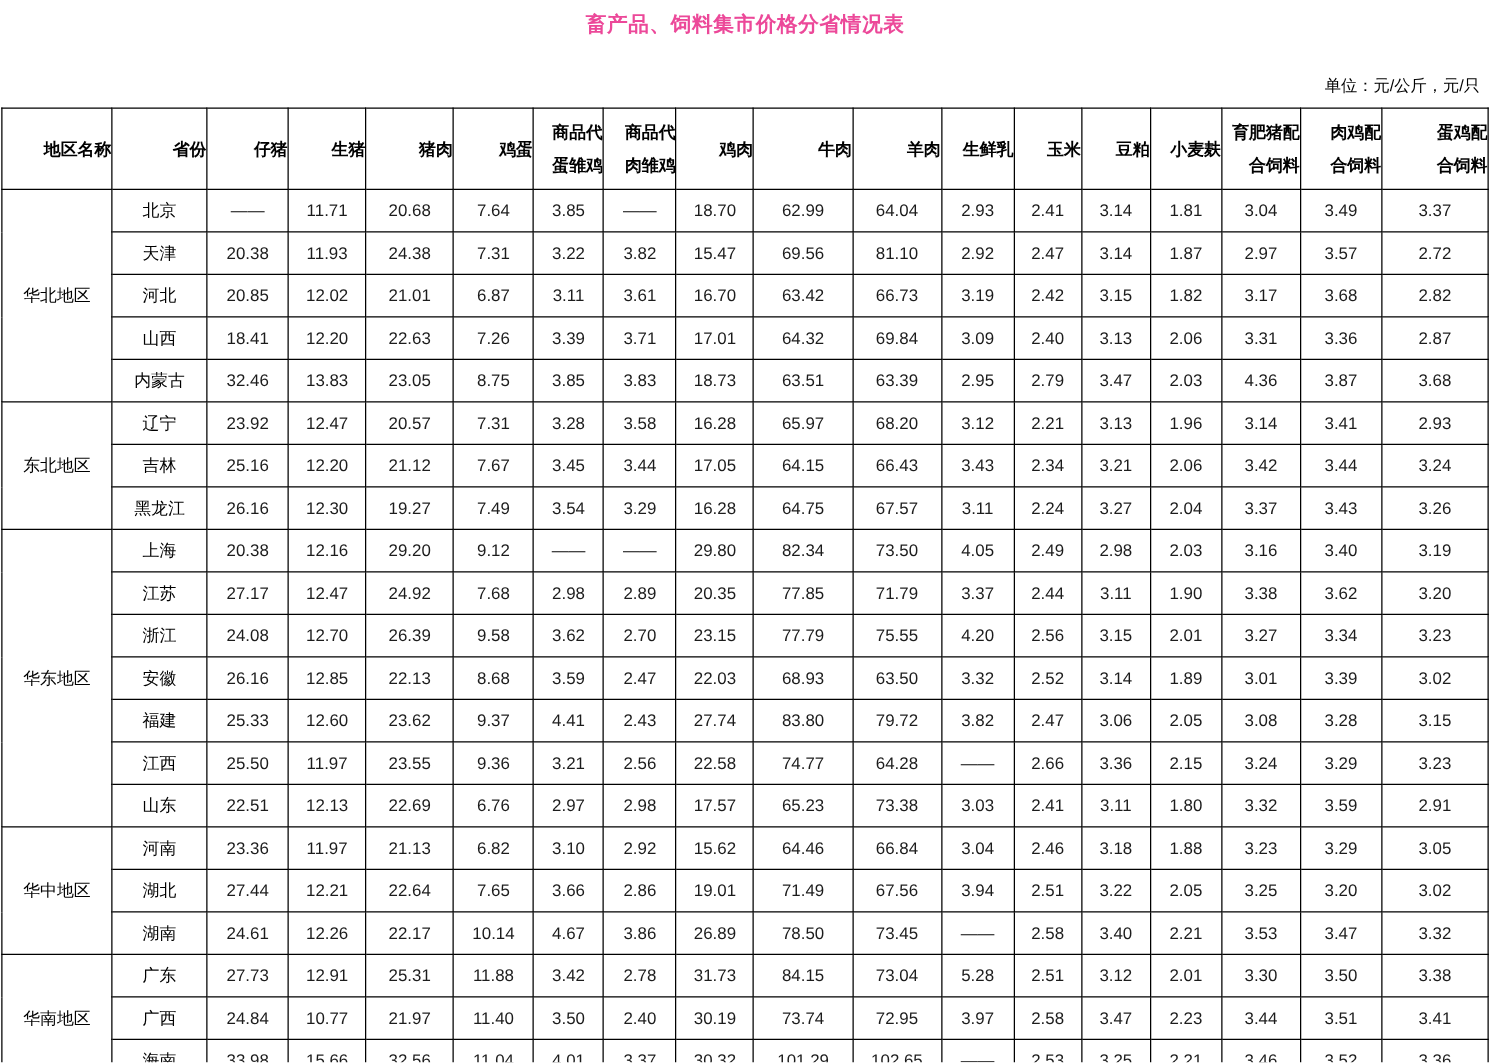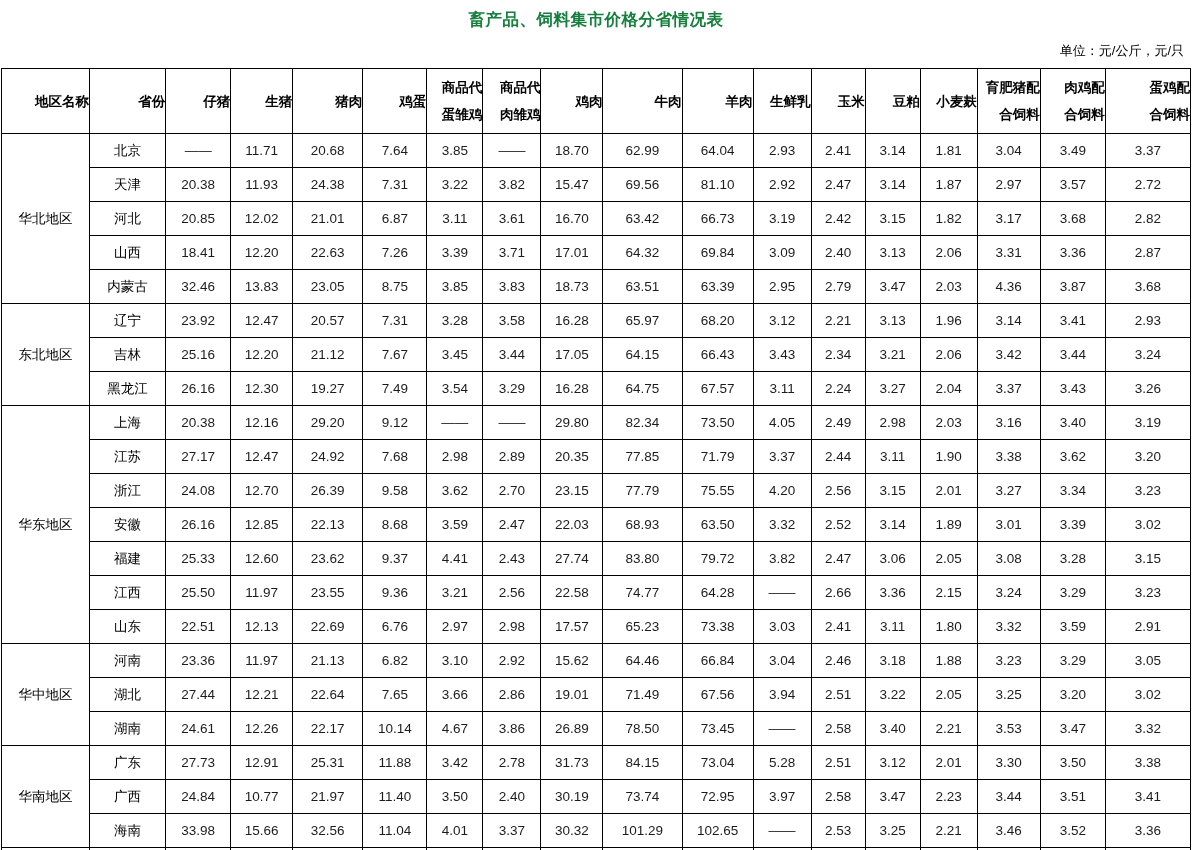--- a/index.html
+++ b/index.html
@@ -12,27 +12,27 @@
     color: #000000;
     font-family: "Liberation Sans", sans-serif;
     position: relative;
   }
   .title {
     text-align: center;
     font-weight: bold;
     font-size: 16.5px;
     padding-top: 9px;
     letter-spacing: 0.5px;
-    color: #15803d;
+    color: #ec4899;
   }
   .unit {
     text-align: right;
     font-size: 13px;
     padding-right: 8px;
-    margin-top: 11px;
+    margin-top: 29px;
     color: #000;
   }
   table.price-table {
     border-collapse: collapse;
     table-layout: fixed;
     width: 1190px;
     margin-top: 8px;
     margin-left: 1px;
   }
   .price-table th, .price-table td {

